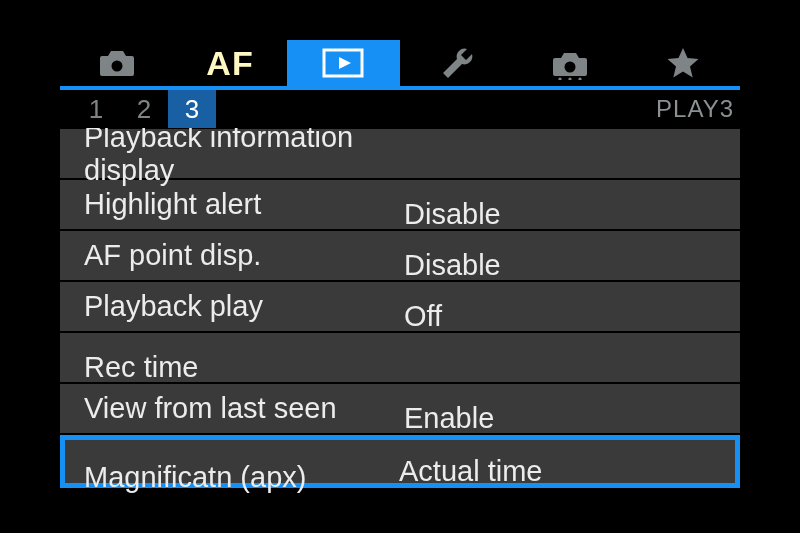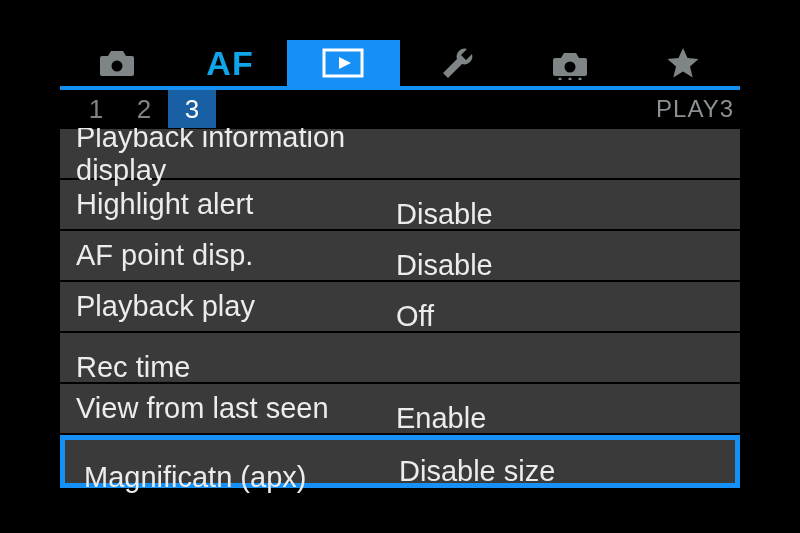--- a/index.html
+++ b/index.html
@@ -34,21 +34,21 @@
   }
   .top-tab.active {
     background: #1690f4;
     color: #fff;
   }
   .top-tab svg { display: block; }
   .af-text {
     font-size: 34px;
     font-weight: 600;
     letter-spacing: 1px;
-    color: #0ea5e9;
+    color: #fef9c3;
   }
 
   
   .sub-row {
     height: 38px;
     display: flex;
     align-items: stretch;
     position: relative;
     background: #000;
   }
@@ -82,21 +82,21 @@
   .menu {
     background: #000;
   }
   .row {
     height: 51px;
     display: flex;
     align-items: center;
     background: #3a3a3a;
     border-top: 1px solid #000;
     border-bottom: 1px solid #000;
-    padding-left: 16px;
+    padding-left: 24px;
     font-size: 29px;
     color: #ececec;
     font-weight: 400;
   }
   .row .label { width: 320px; }
   .row .value { flex: 1; color: #ececec; margin-top: 20px; }
   .row.selected-wrap {
     background: #1690f4;
     padding: 0;
     height: 55px;
@@ -190,19 +190,19 @@
     </div>
 
     <div class="row">
       <span class="label">View from last seen</span>
       <span class="value">Enable</span>
     </div>
 
     <div class="row selected-wrap">
       <div class="inner">
         <span class="label">Magnificatn (apx)</span>
-        <span class="value">Disable size</span>
+        <span class="value">Actual time</span>
       </div>
     </div>
 
   </div>
 
 </div>
 
 </body></html>

